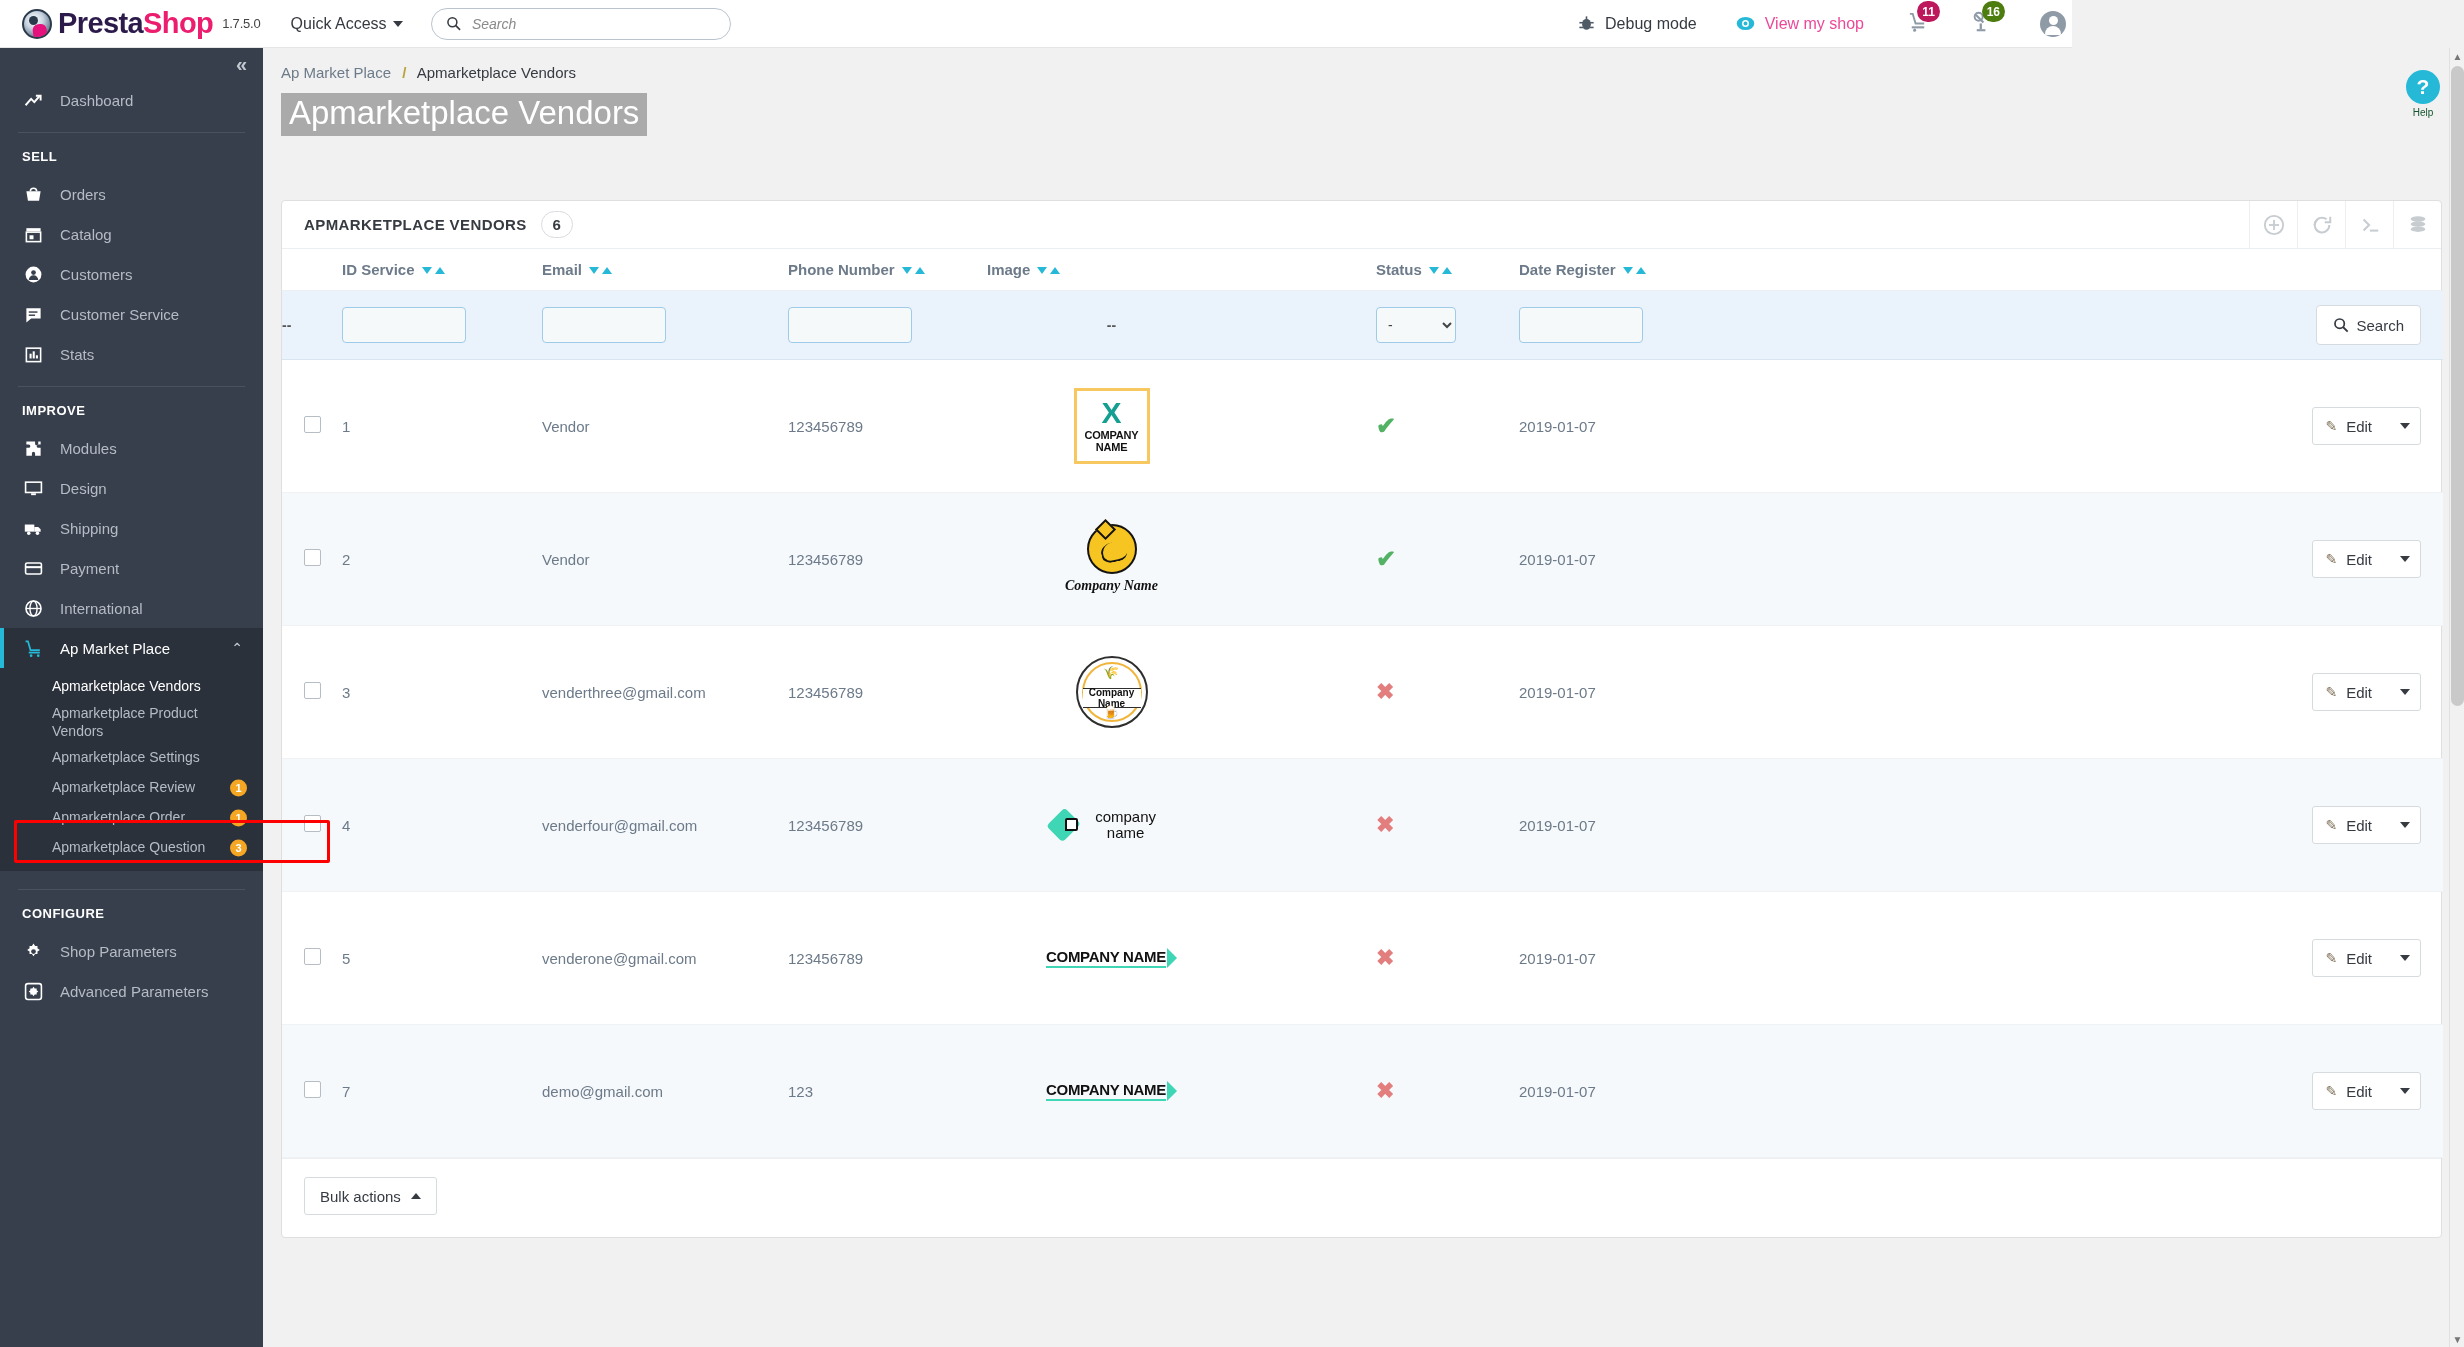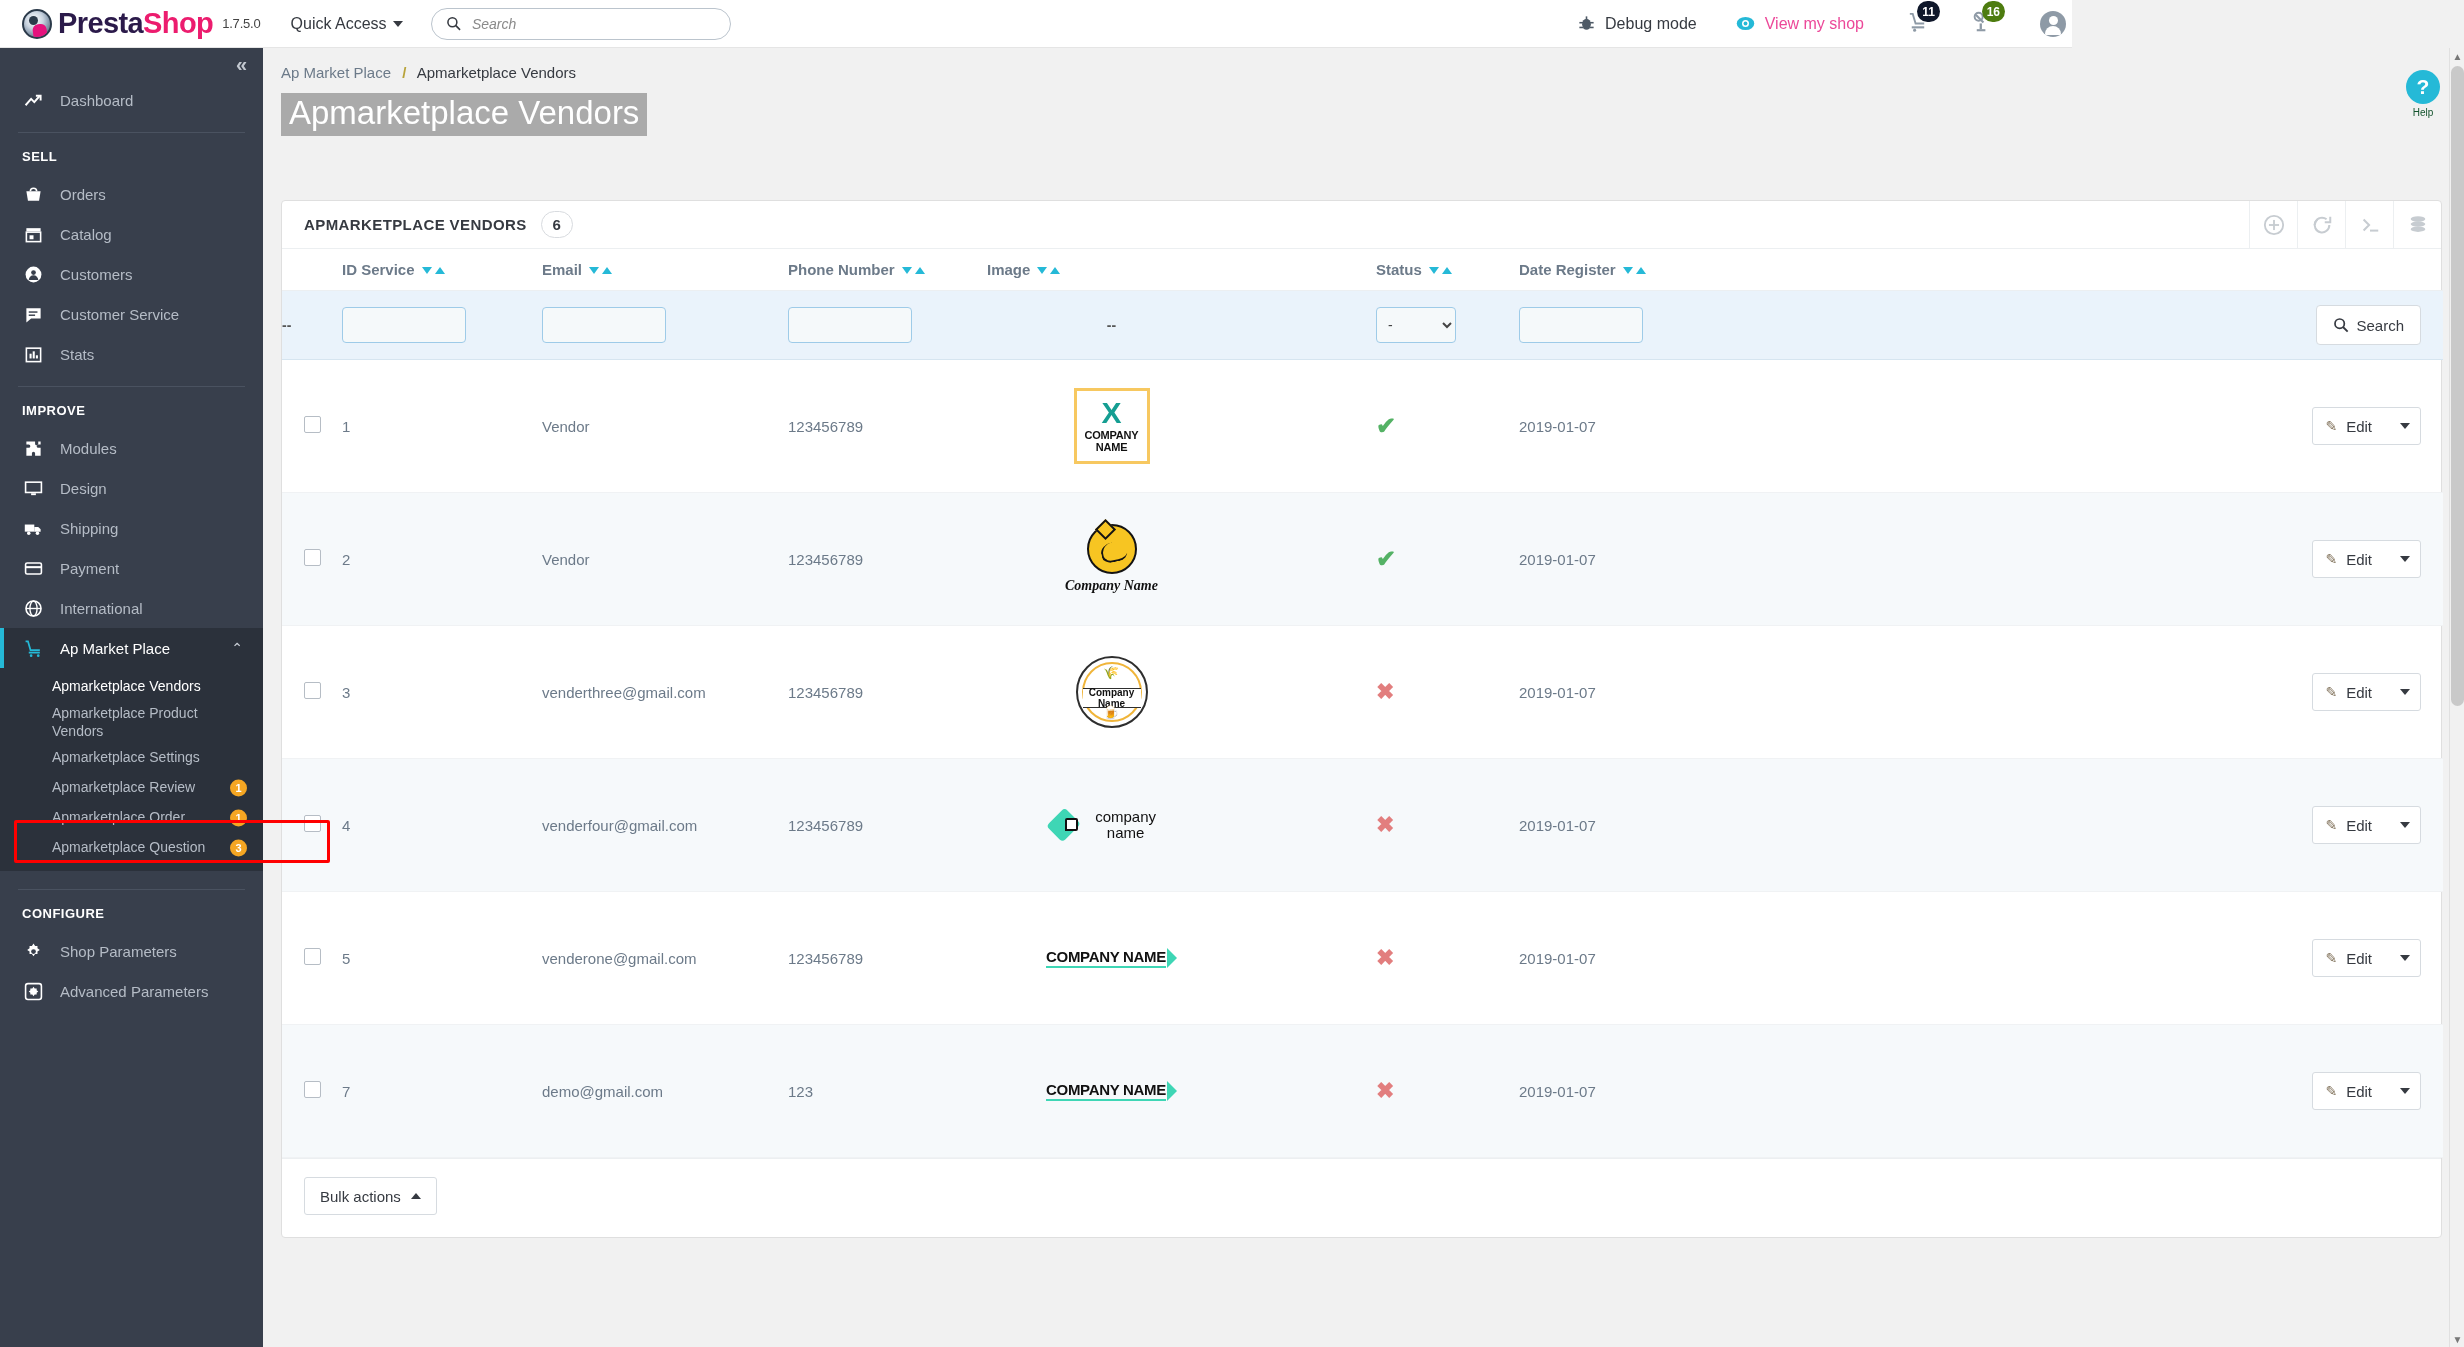--- a/index.html
+++ b/index.html
@@ -56,21 +56,21 @@
 
   .top-right { margin-left: auto; display: flex; align-items: center; gap: 12px; padding-right: 6px; }
   .tr-item { display: flex; align-items: center; gap: 9px; font-size: 16px; color: #363a41; cursor: pointer; margin-left: 26px; }
   .tr-item.link { color: #ec4899; }
   .badge-wrap { position: relative; margin-left: 30px; cursor: pointer; }
   .badge {
     position: absolute; top: -9px; right: -11px; min-width: 21px; height: 21px; border-radius: 11px;
     color: #fff; font-size: 12px; font-weight: 700; display: flex; align-items: center;
     justify-content: center; padding: 0 5px;
   }
-  .badge.orange { background: #0f172a; }
+  .badge.orange { background: #be185d; }
   .badge.blue { background: #4d7c0f; }
   .avatar-btn {
     margin-left: 34px; width: 26px; height: 26px; border-radius: 50%;
     background: #8e9aa6; display: flex; align-items: flex-end; justify-content: center;
     overflow: hidden; cursor: pointer; position: relative;
   }
   .avatar-btn::before { content:""; position:absolute; top:5px; width:9px;height:9px;border-radius:50%;background:#fff; }
   .avatar-btn::after { content:""; position:absolute; bottom:2px; width:16px;height:9px;border-radius:8px 8px 0 0;background:#fff; }
 
   

